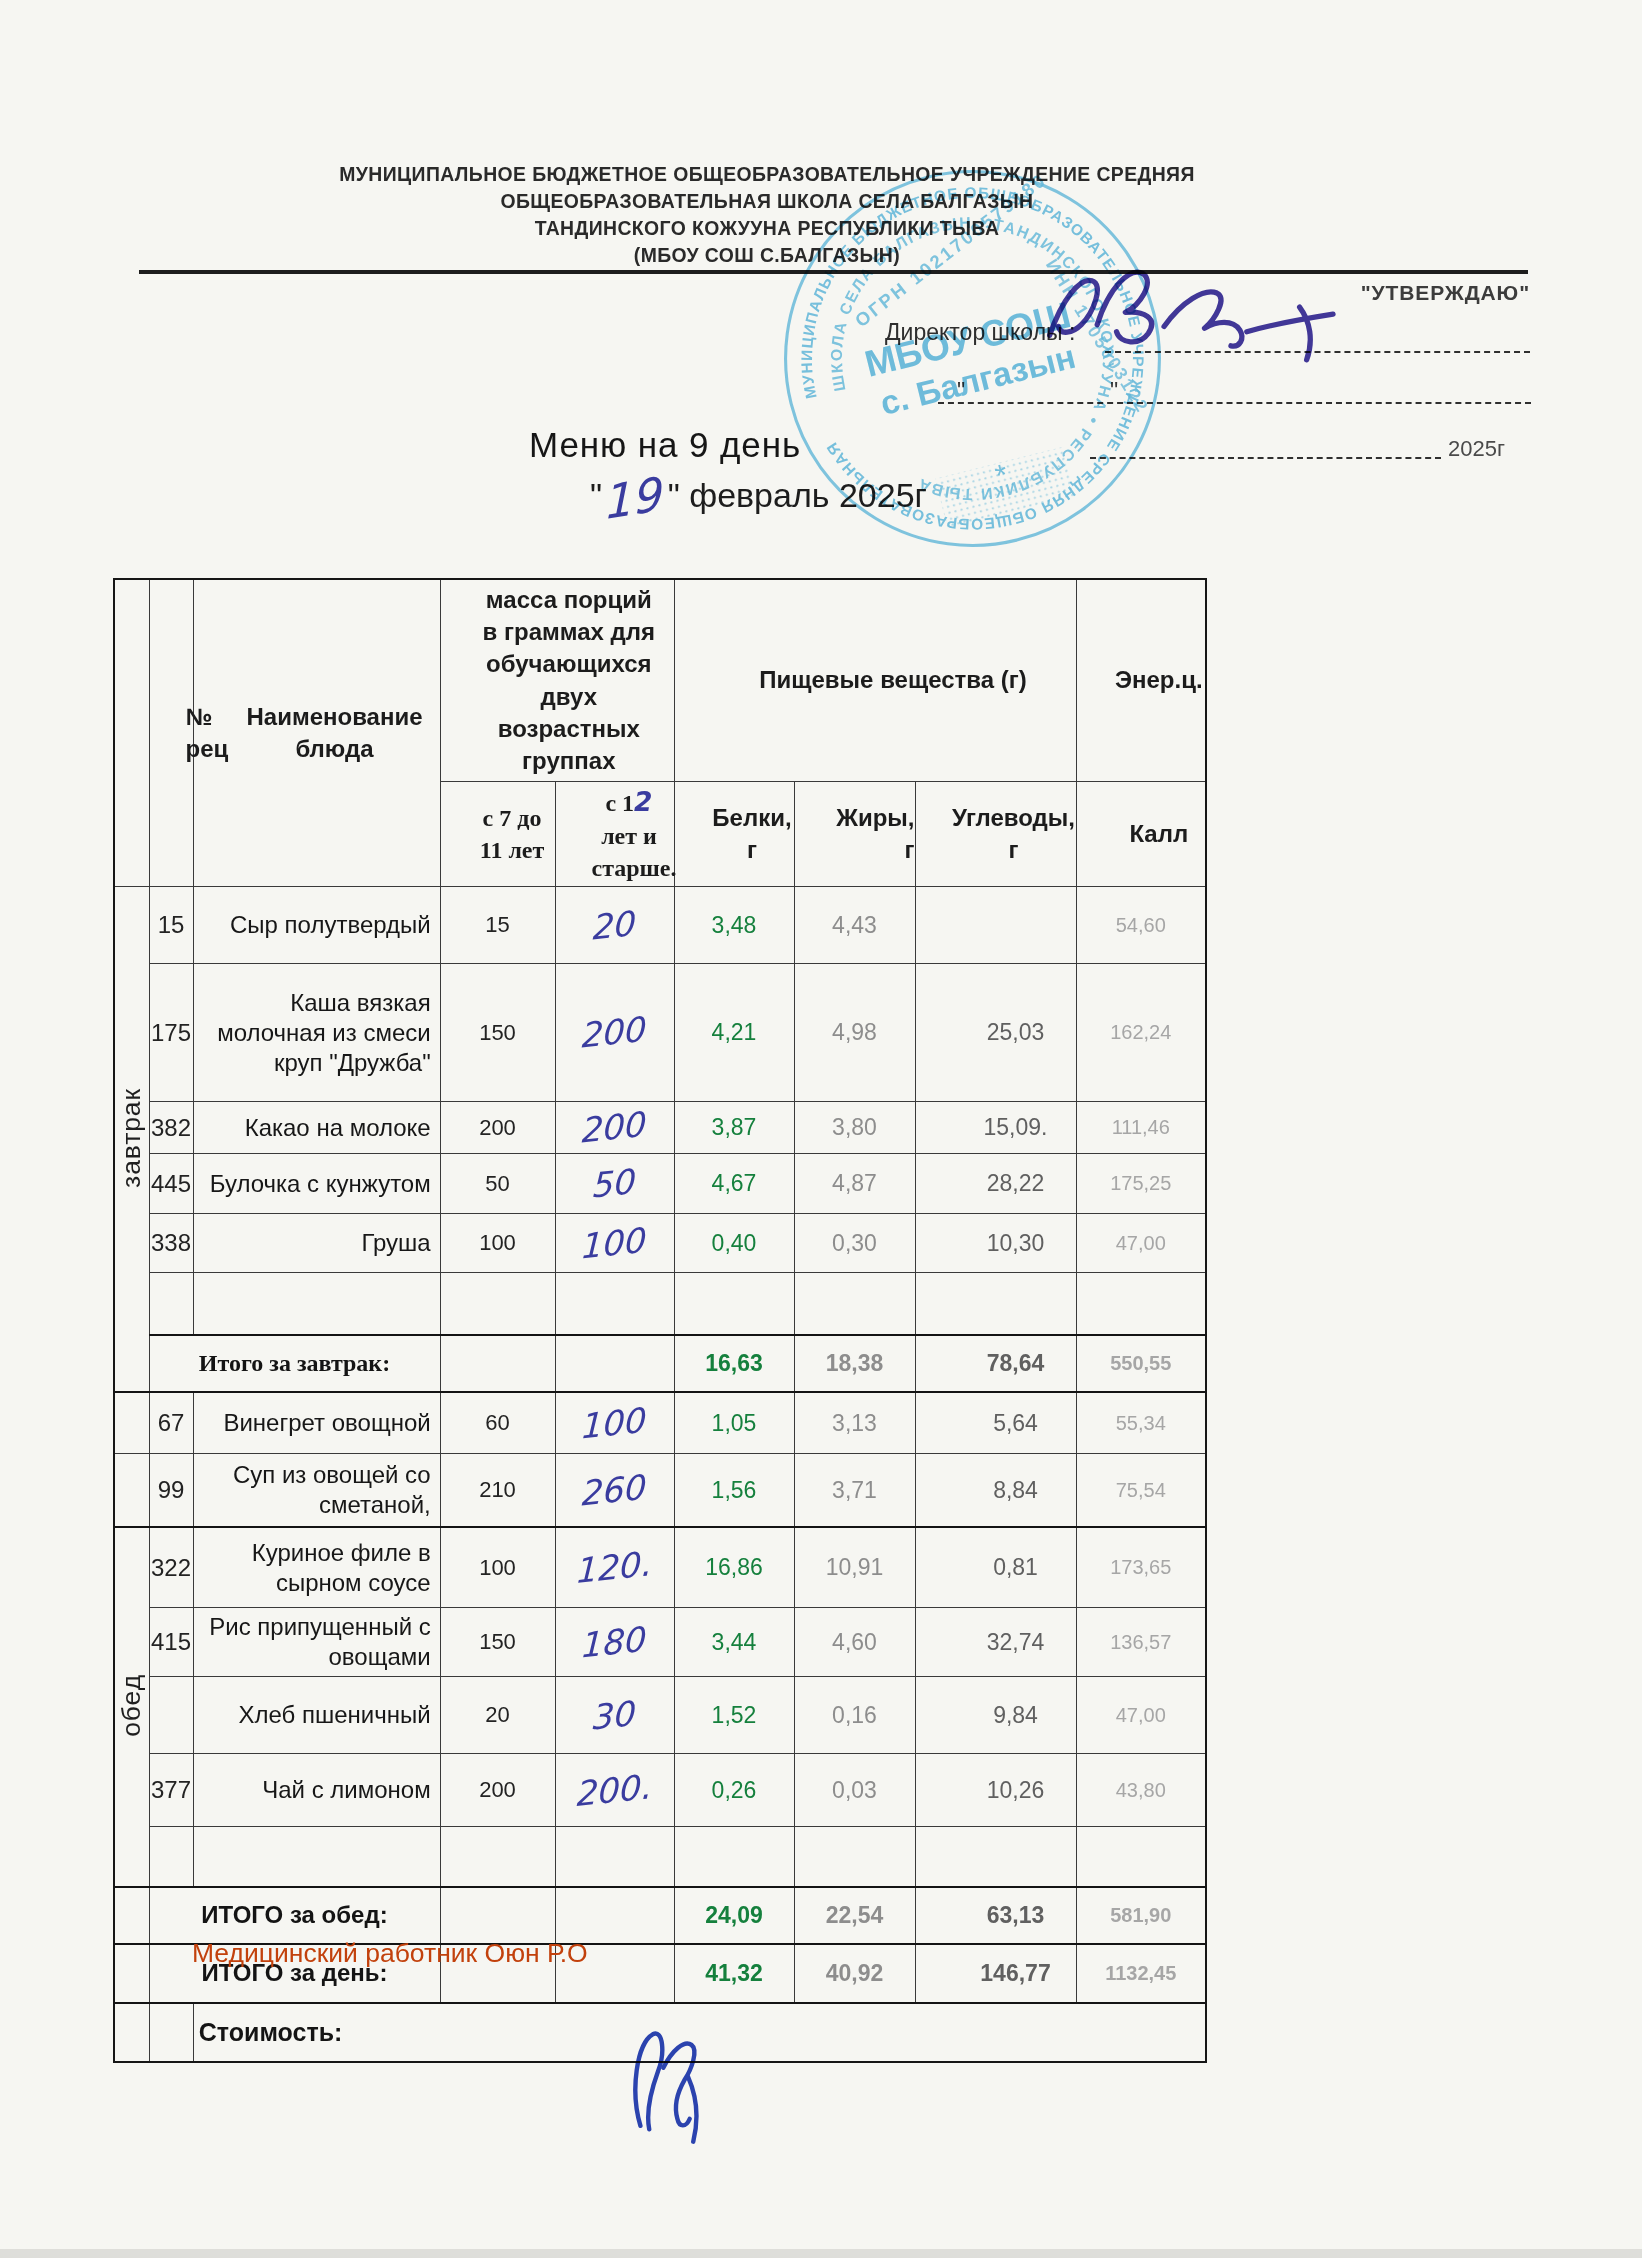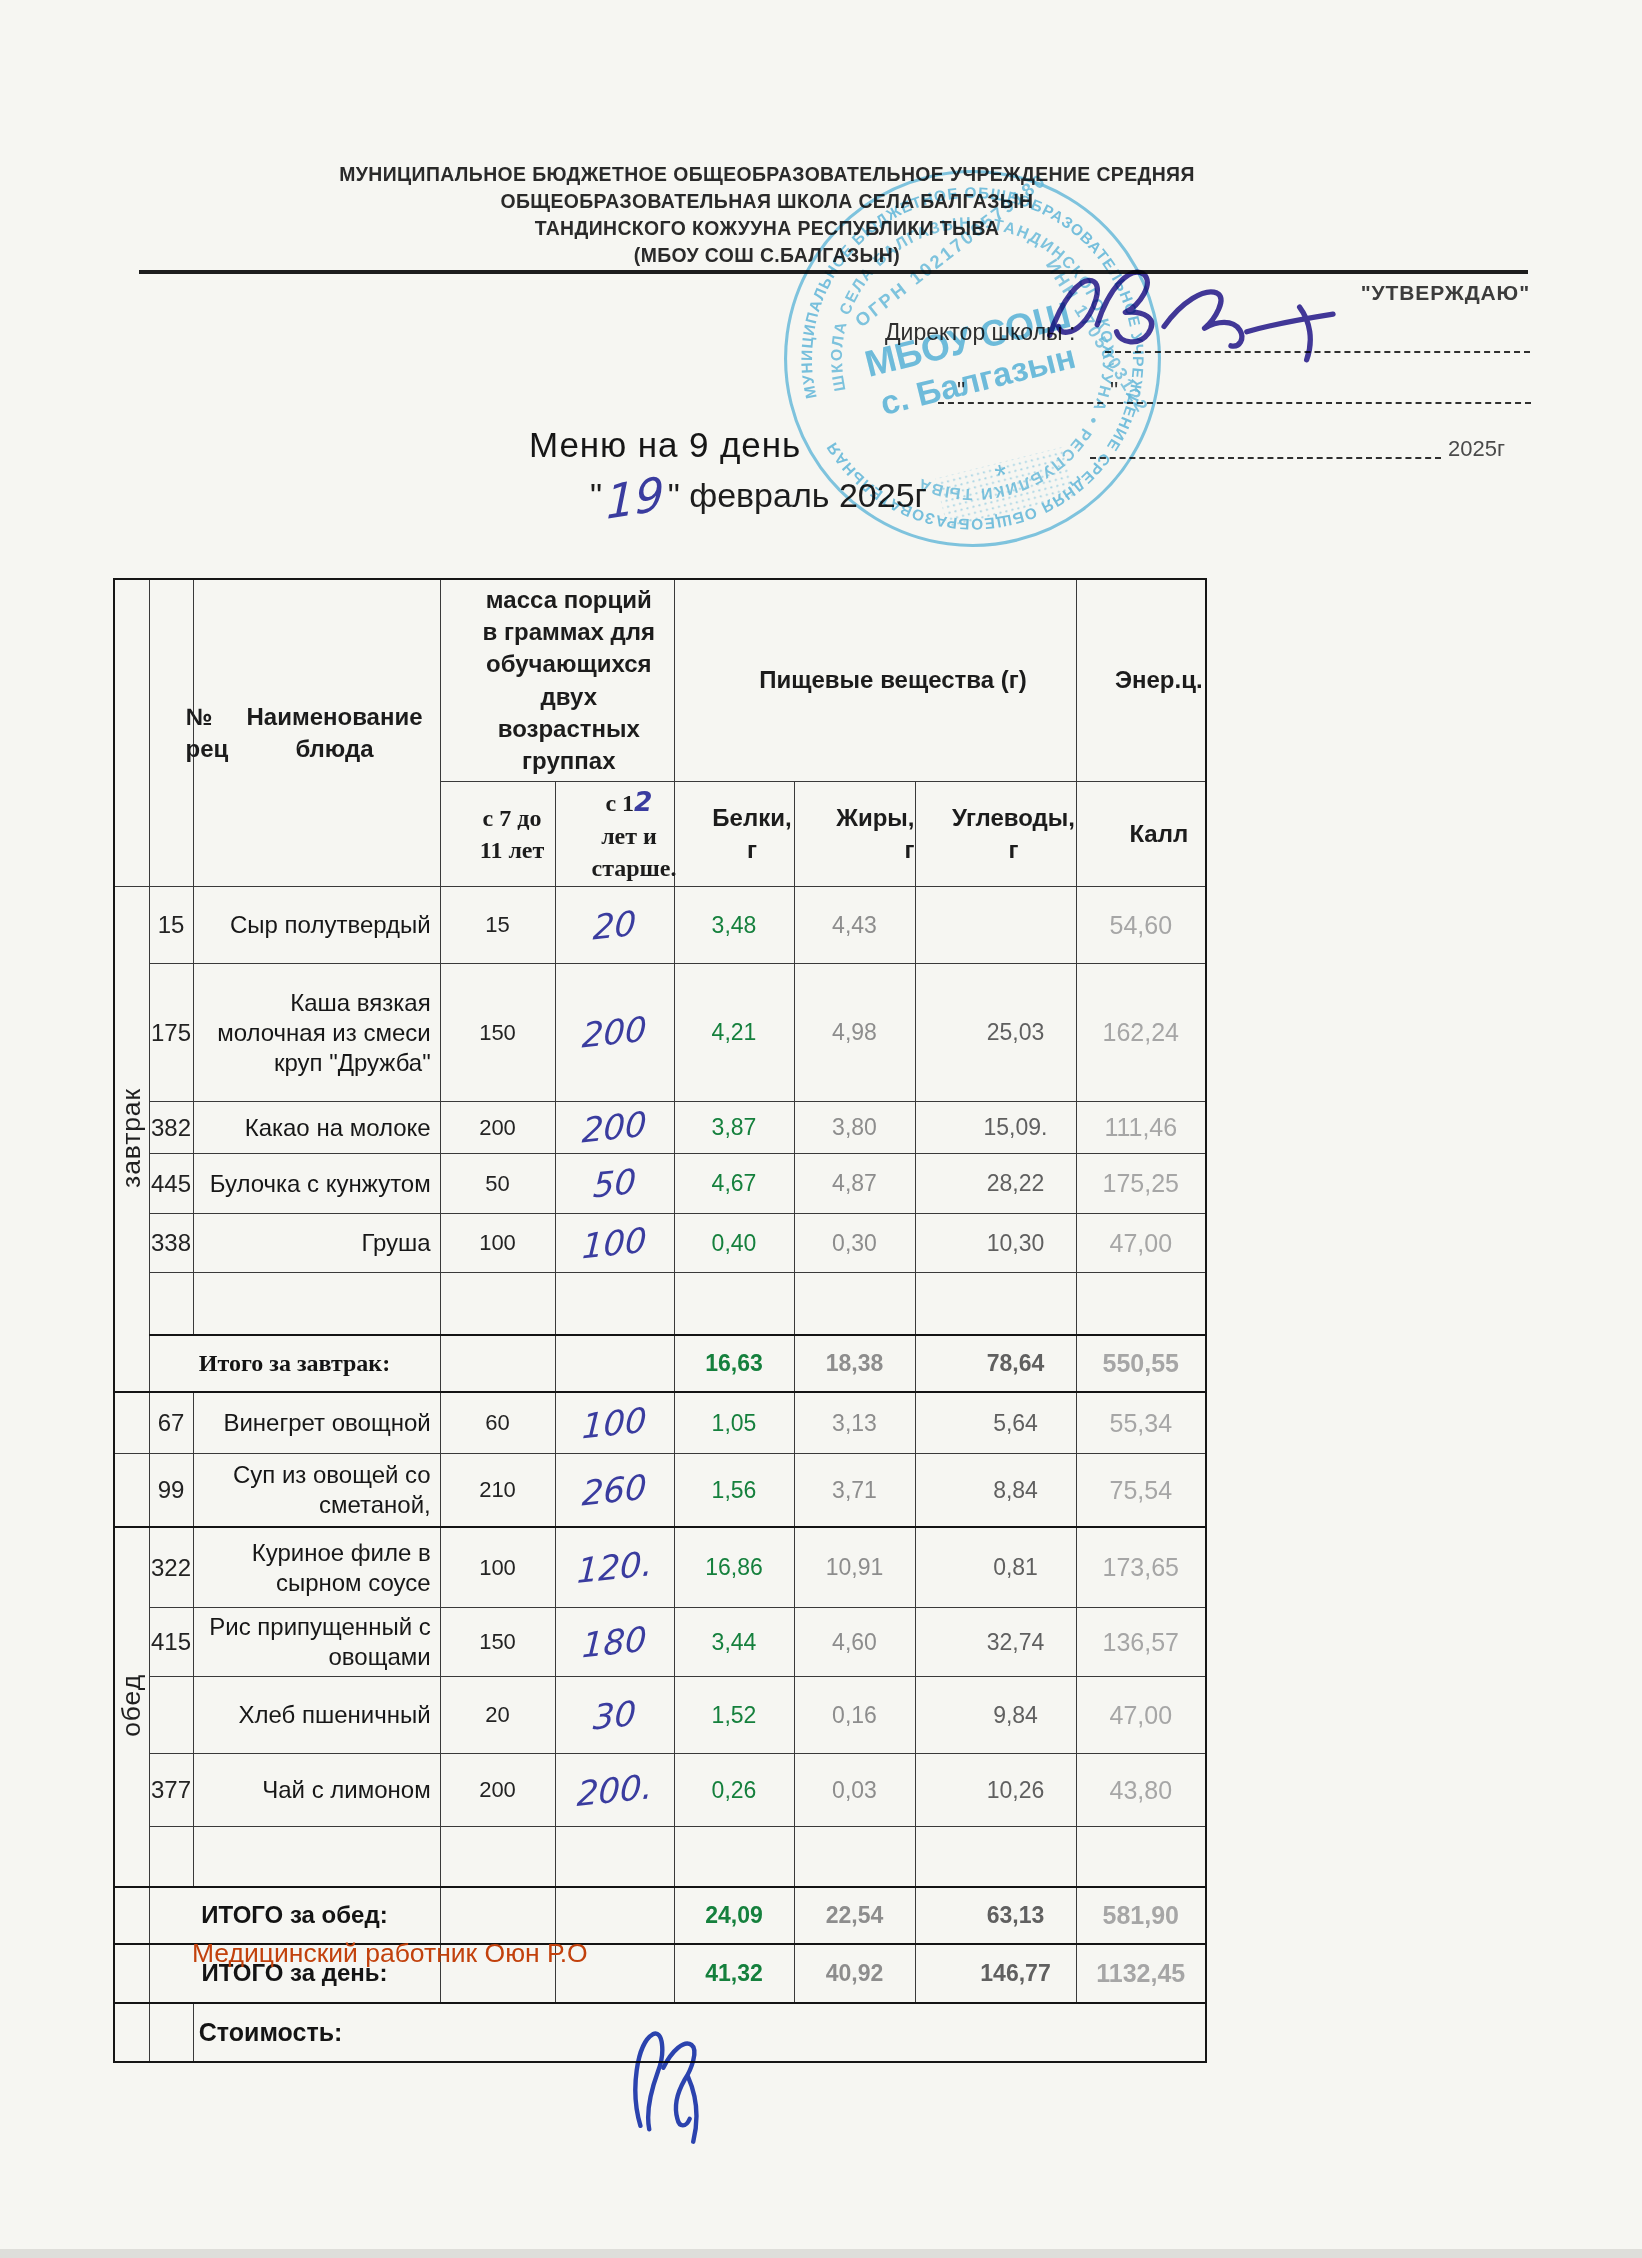--- a/index.html
+++ b/index.html
@@ -49,21 +49,21 @@
   .vert-label{display:inline-block;writing-mode:vertical-rl;transform:rotate(180deg);
        font-size:26.5px;color:#1f1f1f;letter-spacing:0.9px;}
   td.rec{font-size:24px;color:#232323;}
   td.name-cell{text-align:right;padding:2.6px 8.8px;font-size:24px;color:#171717;line-height:1.25;}
   td.m1{font-size:22px;color:#232323;}
   td.m2 .hw-mass{display:inline-block;font-size:34px;line-height:.85;
        transform:rotate(-6deg) skewX(-9deg);}
   td.p{font-size:23px;color:#15803d;}
   td.f{font-size:23px;color:#8d8d8d;}
   td.c{font-size:23px;color:#606060;padding-left:40px;}
-  td.k{font-size:25px;color:#a6a6a6;text-align:center;}
+  td.k{font-size:20px;color:#a6a6a6;text-align:center;}
   tr.total td{font-weight:bold;}
   td.total-label{font-size:24px;font-weight:bold;color:#141414;}
   td.total-label.serif{font-family:"Liberation Serif",serif;margin-top:47px;}
   td.cost-cell{text-align:left;padding-left:5.3px;font-size:25px;font-weight:bold;color:#141414;}
   tr.tt>td{border-top:2.6px solid #141414;}
   
   .medic{position:absolute;left:192px;top:1938px;font-size:26.5px;color:#c2410c;}
   .bottom-shade{position:absolute;left:0;bottom:0;width:100%;height:8.8px;background:#dededa;}
 </style>
 </head>

